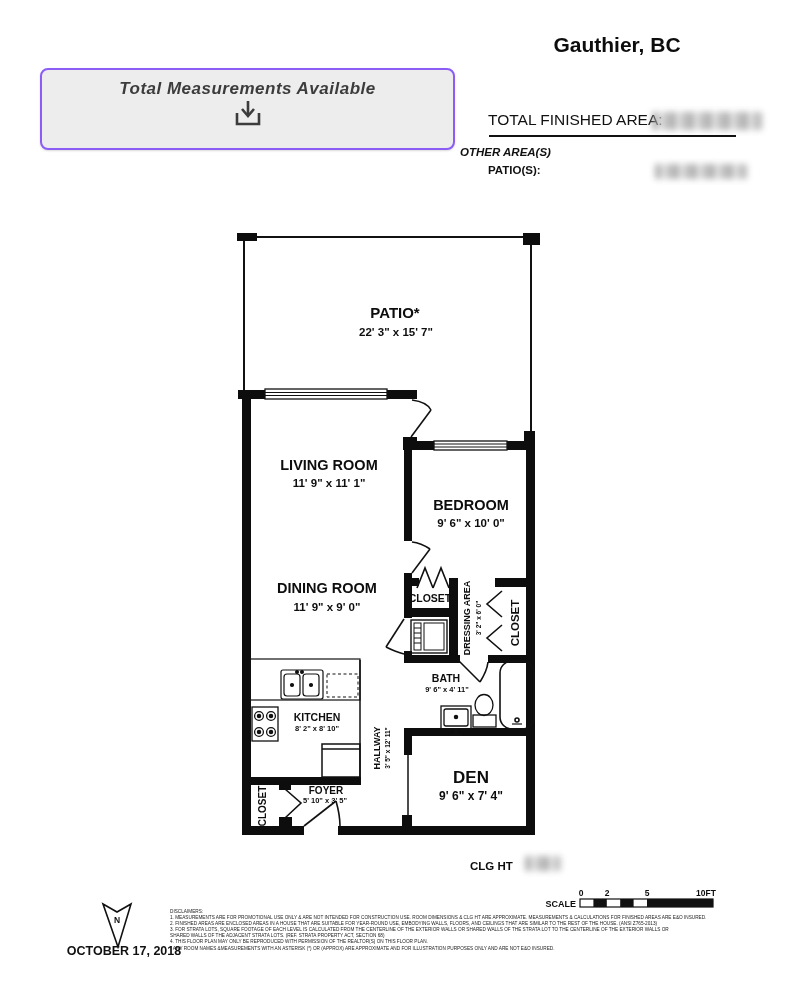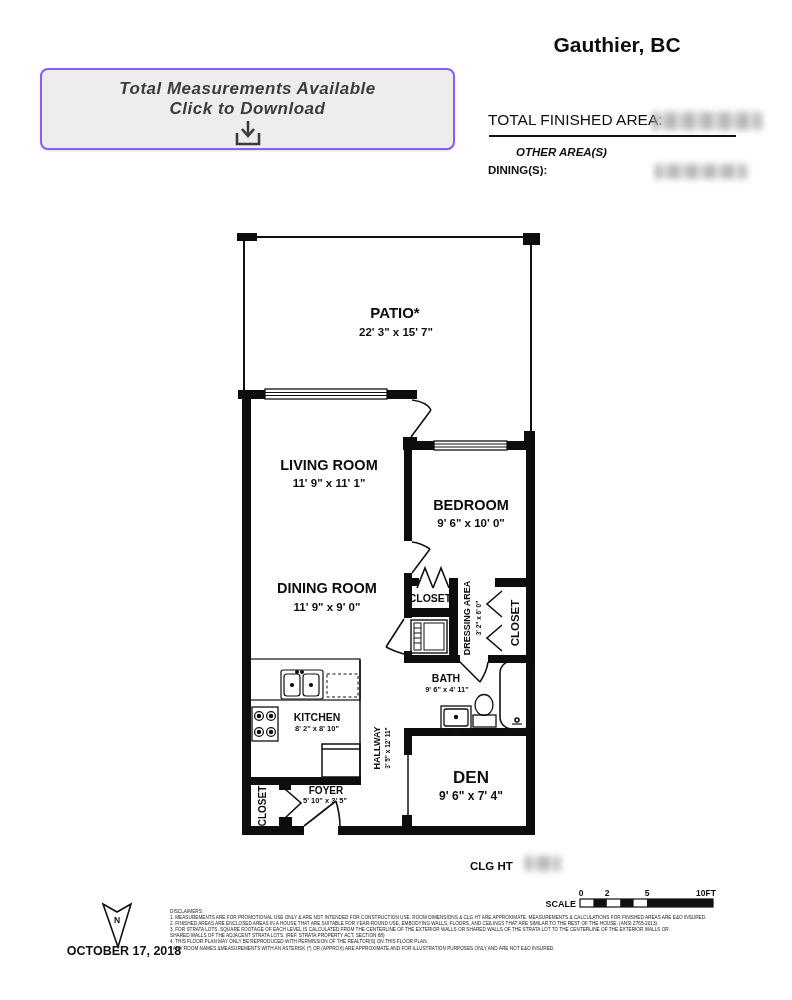--- a/index.html
+++ b/index.html
@@ -4,21 +4,21 @@
 <style>
   html,body{margin:0;padding:0;background:#fff;}
   #page{position:relative;width:792px;height:1000px;background:#fff;overflow:hidden;
         font-family:"Liberation Sans",sans-serif;color:#111;}
   .abs{position:absolute;}
   
   #title{left:452px;top:33px;width:330px;text-align:center;font-weight:bold;
          font-size:21px;line-height:24px;color:#0d0d0d;}
   #tfa-label{left:488px;top:111px;font-size:15.5px;font-weight:normal;}
   #hr-rule{left:489px;top:135px;width:247px;height:2px;background:#111;}
-  #other-areas{left:516px;top:146px;font-size:11.5px;font-weight:600;font-style:italic;}
+  #other-areas{left:460px;top:146px;font-size:11.5px;font-weight:600;font-style:italic;}
   #patios{left:488px;top:164px;font-size:11.5px;font-weight:600;}
   .blob{position:absolute;filter:blur(3px);opacity:.7;border-radius:2px;
         background:repeating-linear-gradient(90deg,#8f8f8f 0 6px,#dcdcdc 6px 11px,#a9a9a9 11px 18px);}
   
   #dl-btn{left:40px;top:68px;width:411px;height:78px;background:#ededed;
           border:2px solid #8b5cf6;border-radius:8px;cursor:pointer;
           box-shadow:0 1px 2px rgba(0,0,0,.15);text-align:center;font-style:italic;}
   #dl-btn .l1{margin-top:9px;font-size:17px;font-weight:bold;color:#3c3c3c;letter-spacing:.5px;}
   #dl-btn .l2{font-size:17px;font-weight:bold;color:#3c3c3c;letter-spacing:.5px;}
   #dl-icon{display:block;margin:2px auto 0;}
@@ -34,26 +34,25 @@
 <div id="page">
 
   <div class="abs" id="title">
     <div>Gauthier, BC</div>
   </div>
 
   <div class="abs" id="tfa-label">TOTAL FINISHED AREA:</div>
   <div class="blob" style="left:652px;top:112px;width:110px;height:18px;"></div>
   <div class="abs" id="hr-rule"></div>
   <div class="abs" id="other-areas">OTHER AREA(S)</div>
-  <div class="abs" id="patios">DINING(S):</div>
+  <div class="abs" id="patios">PATIO(S):</div>
   <div class="blob" style="left:655px;top:164px;width:92px;height:15px;"></div>
 
   <div class="abs" id="dl-btn">
     <div class="l1">Total Measurements Available</div>
-    <div class="l2">Click to Download</div>
     <svg id="dl-icon" width="34" height="26" viewBox="0 0 34 26">
       <g stroke="#3c3c3c" stroke-width="2.6" fill="none">
         <path d="M17,0 V13"></path>
         <path d="M11,8 L17,15 L23,8"></path>
         <path d="M6,12 V23 H28 V12"></path>
       </g>
     </svg>
   </div>
 
   <svg class="abs" style="left:0;top:0;" width="792" height="1000" viewBox="0 0 792 1000">

